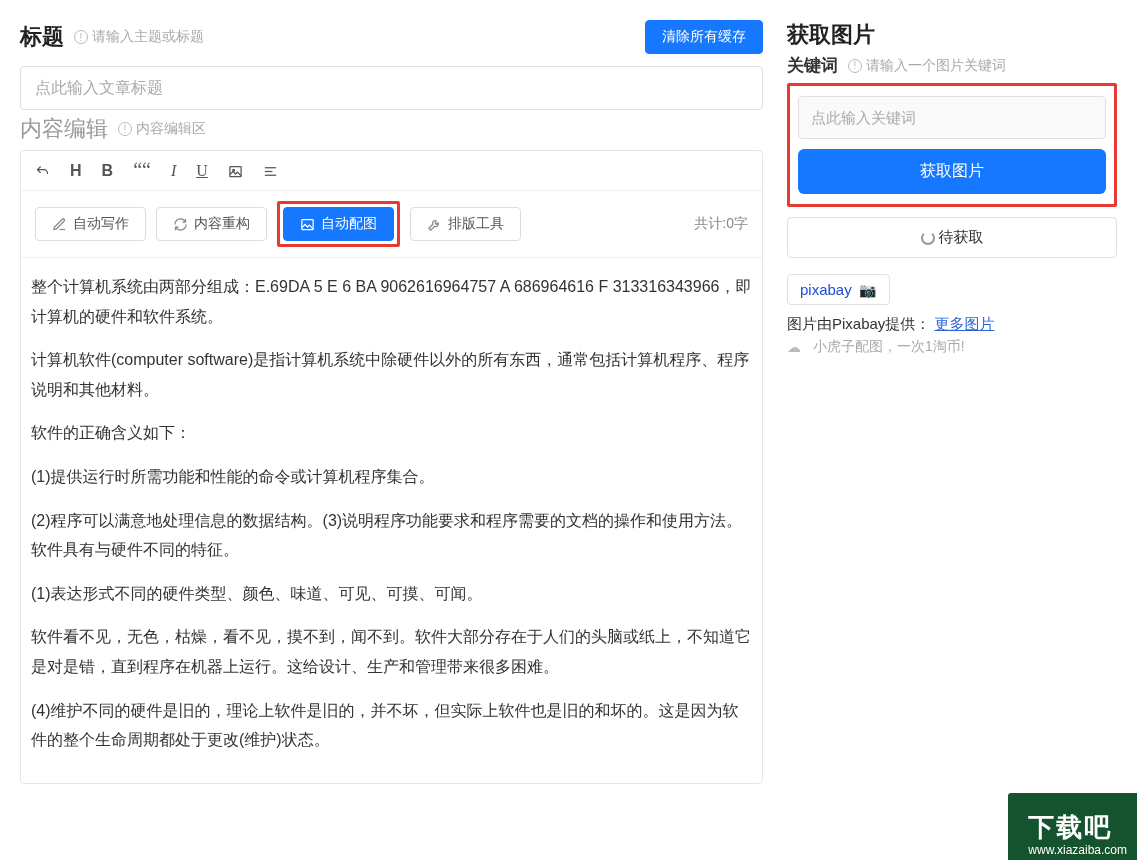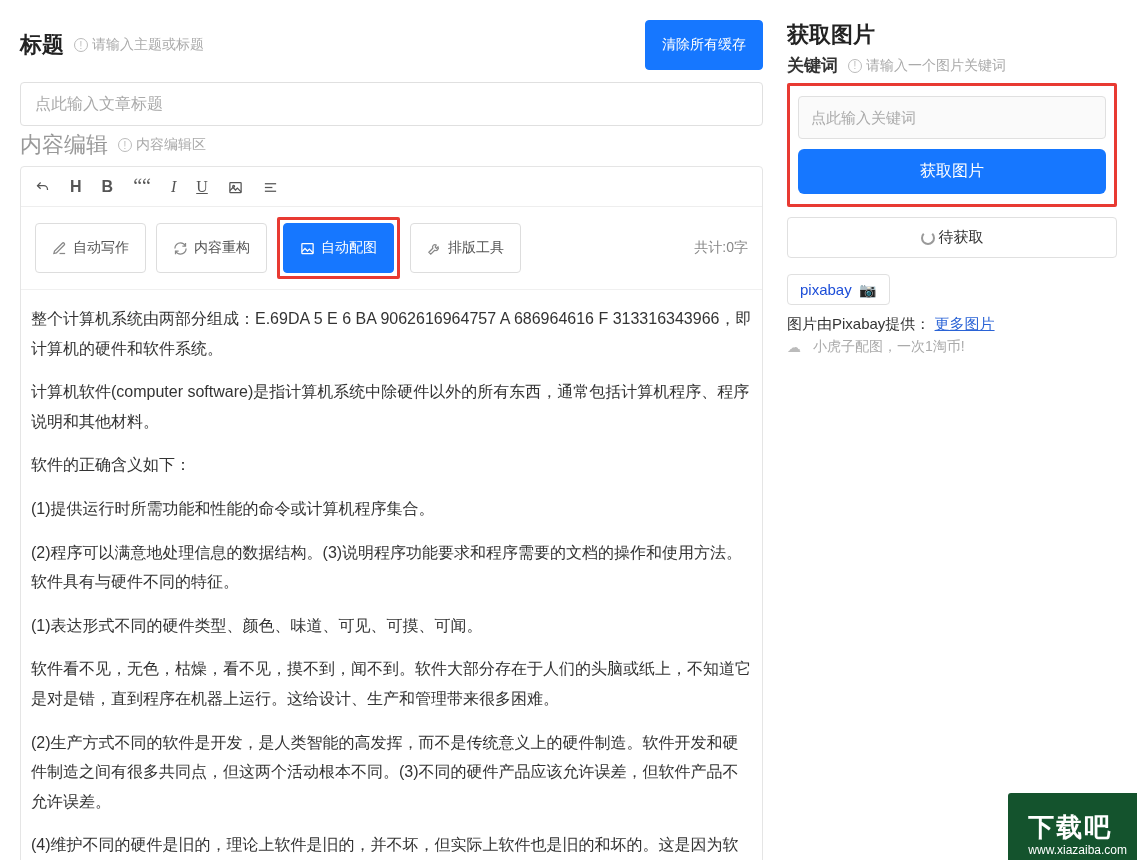--- a/index.html
+++ b/index.html
@@ -8,21 +8,21 @@
 .left-col { flex: 1; min-width: 0; }
 .right-col { width: 330px; }
 
 .section-header { display: flex; align-items: center; justify-content: space-between; margin-bottom: 12px; }
 .section-title-wrap { display: flex; align-items: center; gap: 10px; }
 .section-title { font-size: 22px; font-weight: 600; color: #222; }
 .section-title-light { color: #999; font-weight: 400; }
 .hint { color: #aaa; font-size: 14px; display: flex; align-items: center; gap: 4px; }
 .hint-icon { width: 14px; height: 14px; border: 1px solid #bbb; border-radius: 50%; display: inline-flex; align-items: center; justify-content: center; font-size: 10px; color: #bbb; }
 
-.btn { display: inline-flex; align-items: center; gap: 6px; padding: 15px 16px; border-radius: 4px; font-size: 14px; cursor: pointer; border: 1px solid #ddd; background: #fff; color: #555; }
+.btn { display: inline-flex; align-items: center; gap: 6px; padding: 7px 16px; border-radius: 4px; font-size: 14px; cursor: pointer; border: 1px solid #ddd; background: #fff; color: #555; }
 .btn-primary { background: #1677ff; color: #fff; border-color: #1677ff; }
 .btn-primary-lg { background: #1677ff; color: #fff; border: none; border-radius: 6px; font-size: 16px; padding: 12px 0; width: 100%; text-align: center; justify-content: center; }
 
 .input-text { width: 100%; padding: 12px 14px; border: 1px solid #e0e0e0; border-radius: 4px; font-size: 16px; color: #333; }
 .input-text::placeholder { color: #aaa; }
 
 .content-editor-wrap { border: 1px solid #e5e5e5; border-radius: 4px; margin-top: 4px; }
 .toolbar { display: flex; align-items: center; gap: 20px; padding: 8px 14px; border-bottom: 1px solid #eee; color: #555; }
 .tb-icon { cursor: pointer; font-size: 16px; color: #555; font-family: Georgia, serif; }
 .tb-icon.h { font-weight: bold; font-family: sans-serif; }
@@ -156,21 +156,20 @@
       </div>
 
       <div class="editor-body">
         <p>整个计算机系统由两部分组成：E.69DA 5 E 6 BA 9062616964757 A 686964616 F 313316343966，即计算机的硬件和软件系统。</p>
         <p>计算机软件(computer software)是指计算机系统中除硬件以外的所有东西，通常包括计算机程序、程序说明和其他材料。</p>
         <p>软件的正确含义如下：</p>
         <p>(1)提供运行时所需功能和性能的命令或计算机程序集合。</p>
         <p>(2)程序可以满意地处理信息的数据结构。(3)说明程序功能要求和程序需要的文档的操作和使用方法。软件具有与硬件不同的特征。</p>
         <p>(1)表达形式不同的硬件类型、颜色、味道、可见、可摸、可闻。</p>
         <p>软件看不见，无色，枯燥，看不见，摸不到，闻不到。软件大部分存在于人们的头脑或纸上，不知道它是对是错，直到程序在机器上运行。这给设计、生产和管理带来很多困难。</p>
-        <p>(2)生产方式不同的软件是开发，是人类智能的高发挥，而不是传统意义上的硬件制造。软件开发和硬件制造之间有很多共同点，但这两个活动根本不同。(3)不同的硬件产品应该允许误差，但软件产品不允许误差。</p>
         <p>(4)维护不同的硬件是旧的，理论上软件是旧的，并不坏，但实际上软件也是旧的和坏的。这是因为软件的整个生命周期都处于更改(维护)状态。</p>
       </div>
     </div>
   </div>
 
   <div class="right-col">
     <div class="section-title">获取图片</div>
 
     <div class="section-title-wrap mt20">
       <span style="font-size:17px;font-weight:600;color:#333;">关键词</span>

